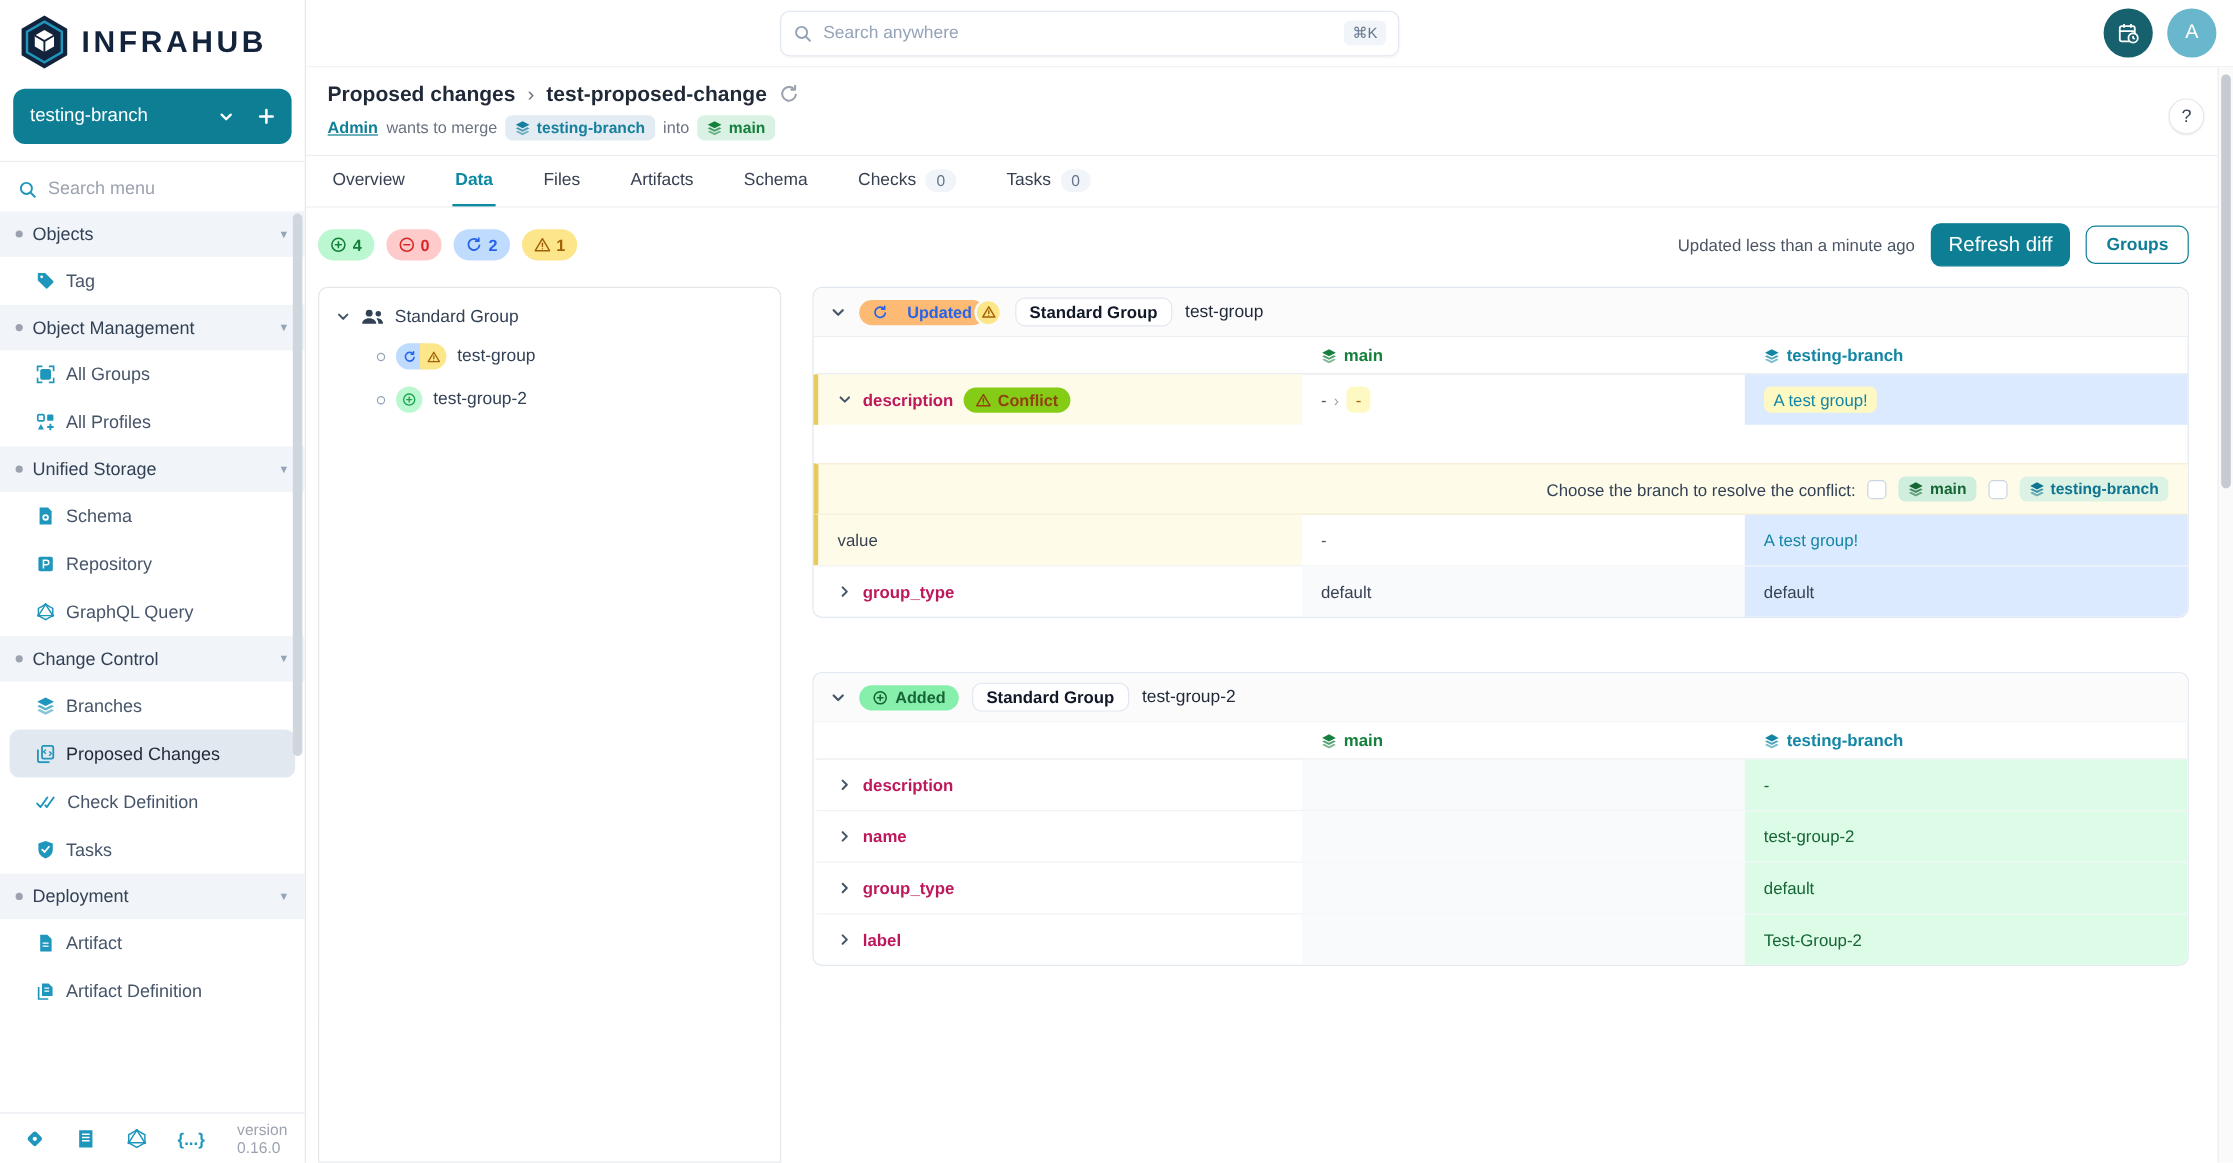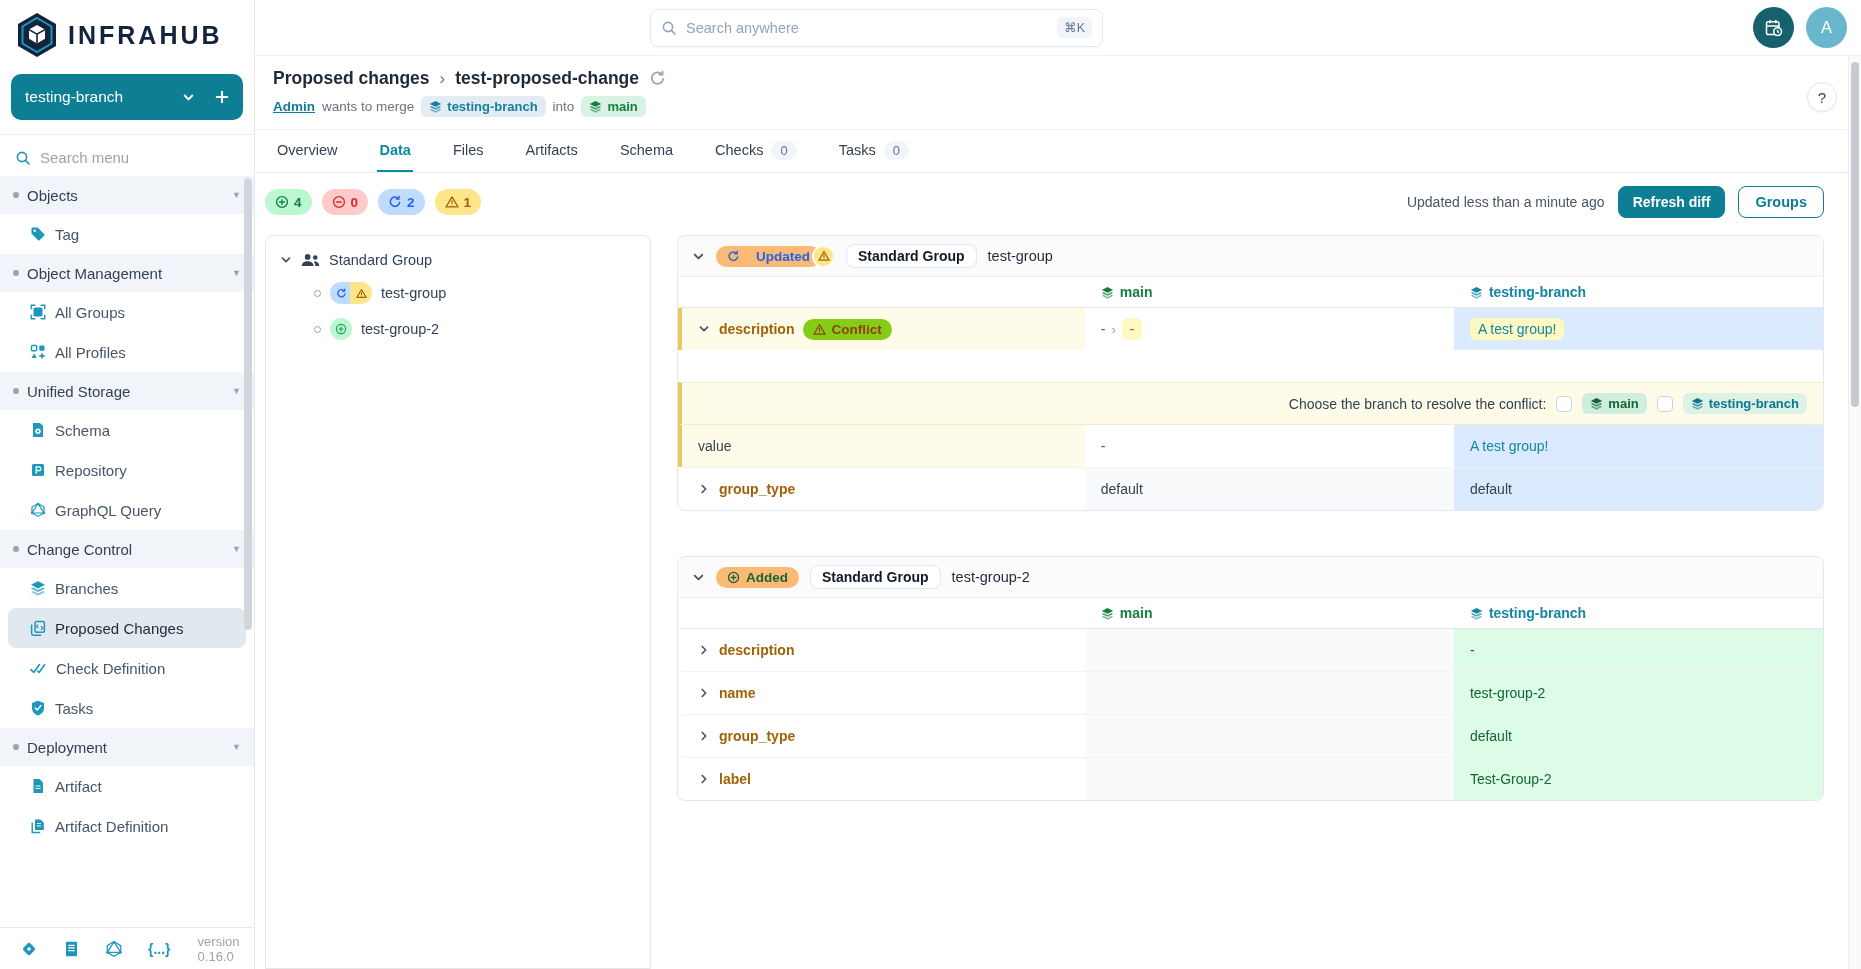--- a/index.html
+++ b/index.html
@@ -30,21 +30,21 @@
   .m-item.sel { background:#e2e8f0; margin:0 8px; padding-left:22px; border-radius:8px; color:#1f2937; }
   .side-scroll { position:absolute; right:2px; top:2px; width:8px; height:452px; background:#cfd6dd; border-radius:4px; }
   .side-footer { border-top:1px solid #e7eaee; height:42px; display:flex; align-items:center; gap:25px; padding:0 20px; }
   .side-footer .fi { color:#1f96bb; }
   .version { color:#9ca3af; font-size:13px; margin-left:2px; }
 
   
   .main { flex:1; display:flex; flex-direction:column; position:relative; min-width:0; }
 
   .topbar { height:56px; flex:none; display:flex; align-items:center; padding:0 14px 0 395px; border-bottom:1px solid #f0f2f5; }
-  .gsearch { width:453px; height:38px; border:1px solid #e2e8f0; border-radius:8px; display:flex; align-items:center; gap:9px; padding:0 10px; box-shadow:0 1px 2px rgba(16,24,40,.04); }
+  .gsearch { width:516px; height:38px; border:1px solid #e2e8f0; border-radius:8px; display:flex; align-items:center; gap:9px; padding:0 10px; box-shadow:0 1px 2px rgba(16,24,40,.04); }
   .gsearch input { flex:1; border:none; outline:none; font-size:14.5px; color:#475569; font-family:inherit; background:transparent; }
   .gsearch input::placeholder { color:#94a3b8; }
   .kbd { background:#f1f5f9; border-radius:5px; padding:3px 7px; font-size:12.5px; color:#64748b; }
   .top-icons { margin-left:auto; display:flex; align-items:center; gap:12px; }
   .circle-btn { width:41px; height:41px; border-radius:50%; border:none; display:flex; align-items:center; justify-content:center; cursor:pointer; }
   .cal { background:#17616e; }
   .avatar { background:#69b7cd; color:#fff; font-size:16.5px; font-weight:500; }
 
   .page-head { padding:12px 26px 12px 18px; border-bottom:1px solid #eceef2; position:relative; }
   .crumbs { display:flex; align-items:center; gap:10px; font-size:17.5px; font-weight:700; color:#1f2937; }
@@ -65,54 +65,54 @@
   .content { flex:1; display:flex; flex-direction:column; padding:13px 37px 0 10px; min-height:0; }
   .toolbar { display:flex; align-items:center; }
   .pills { display:flex; gap:10px; }
   .pill { display:inline-flex; align-items:center; gap:5px; height:26px; padding:0 10px; border-radius:999px; font-size:13.5px; font-weight:600; }
   .p-add { background:#bbf7d0; color:#15803d; }
   .p-rem { background:#fecaca; color:#dc2626; }
   .p-upd { background:#bfdbfe; color:#2563eb; }
   .p-conf { background:#fde68a; color:#a16207; }
   .tb-right { margin-left:auto; display:flex; align-items:center; gap:13px; }
   .updated-text { font-size:14px; color:#4b5563; }
-  .btn-primary { background:#0d7e94; border:1.5px solid #0d7e94; color:#fff; font-size:14px; font-weight:700; padding:7px 14px; border-radius:8px; cursor:pointer; font-family:inherit; }
+  .btn-primary { background:#0d7e94; border:1.5px solid #0d7e94; color:#fff; font-size:17px; font-weight:400; padding:7px 14px; border-radius:8px; cursor:pointer; font-family:inherit; }
   .btn-outline { background:#fff; border:1.5px solid #0d7e94; color:#0d7e94; font-size:14.5px; font-weight:600; padding:7px 16px; border-radius:8px; cursor:pointer; font-family:inherit; }
 
   .panels { flex:1; display:flex; gap:26px; margin-top:17px; min-height:0; }
   .tree-card { width:386px; flex:none; border:1px solid #e5e7eb; border-radius:8px 8px 0 0; background:#fff; padding:16px 14px; }
   .tree-root { display:flex; align-items:center; gap:9px; font-size:14.5px; color:#334155; cursor:pointer; }
   .tree-child { display:flex; align-items:center; gap:9px; margin:14px 0 0 34px; font-size:14.5px; color:#334155; cursor:pointer; }
   .o-bullet { width:7px; height:7px; border:1.5px solid #94a3b8; border-radius:50%; flex:none; }
   .st-circle { width:22px; height:22px; border-radius:50%; display:flex; align-items:center; justify-content:center; flex:none; }
   .st-upd { background:#bfdbfe; color:#2563eb; border-radius:11px 0 0 11px; }
   .st-conf { background:#fde68a; color:#a16207; margin-left:-2px; border-radius:0 11px 11px 0; }
   .st-add { background:#bbf7d0; color:#16a34a; }
 
   .diff-col { flex:1; display:flex; flex-direction:column; min-width:0; }
   .card { border:1px solid #e2e8f0; border-radius:8px; background:#fff; }
   .card + .card { margin-top:45px; }
   .card-head { display:flex; align-items:center; gap:11px; padding:8px 14px; background:#fbfbfc; border-bottom:1px solid #eceef2; border-radius:8px 8px 0 0; }
   .status-pill { display:inline-flex; align-items:center; gap:6px; border-radius:999px; padding:3px 11px; font-size:13.5px; font-weight:600; }
   .sp-upd { background:#fdba74; color:#2563eb;gap:16px; }
-  .sp-add { background:#fdba74; color:#166534; }
+  .sp-add { background:#86efac; color:#166534; }
   .warn-dot { width:23px; height:23px; border-radius:50%; background:#fde68a; color:#a16207; display:flex; align-items:center; justify-content:center; margin-left:-9px; border:2px solid #fbfbfc; }
   .kind-pill { background:#fff; border:1px solid #e2e8f0; border-radius:8px; padding:3px 11px; font-size:14px; font-weight:700; color:#111827; }
   .obj-name { font-size:14.5px; color:#1f2937; }
 
   .dr { display:grid; grid-template-columns:35.3% 32.35% 1fr; border-left:4px solid transparent; }
   .dr > div { display:flex; align-items:center; min-height:42px; padding:0 16px; font-size:14px; }
   .colhead { border-bottom:1px solid #e5e7eb; }
   .colhead > div { min-height:30px; font-weight:700; gap:6px; }
   .ch-main { color:#15803d; }
   .ch-branch { color:#1486a5; }
   .row-sep { border-top:1px solid #f1f3f6; }
   .conflict-stripe { border-left-color:#e7c95c; }
   .cell-name { gap:9px; color:#111827; }
-  .cell-name b { font-size:14px; color:#a16207; }
+  .cell-name b { font-size:14px; color:#be185d; }
   .bg-yellow { background:#fefce8; }
   .bg-blue { background:#dbeafe; }
   .bg-green { background:#dcfce7; }
   .bg-gray { background:#f8fafc; }
   .chip { background:#fef9c3; border-radius:6px; padding:3px 8px; }
   .chip-dash { color:#a16207; }
   .chip-val { color:#1486a5; }
   .teal-val { color:#1486a5; }
   .green-val { color:#166534; }
   .dash { color:#4b5563; }

